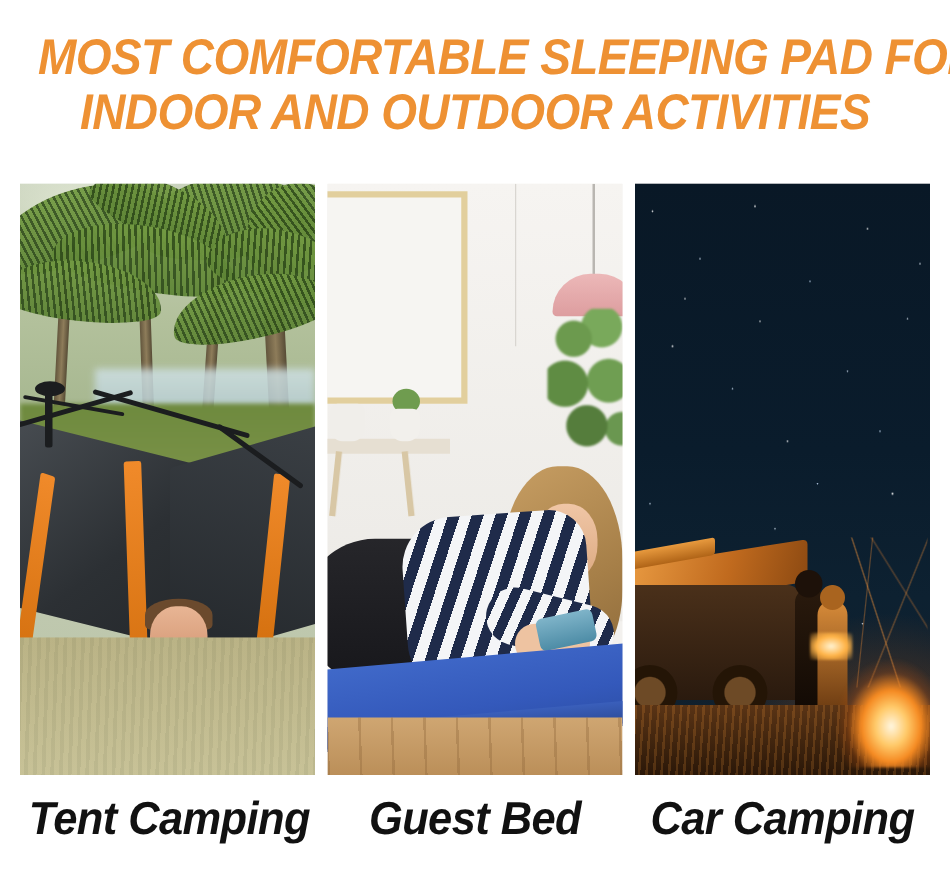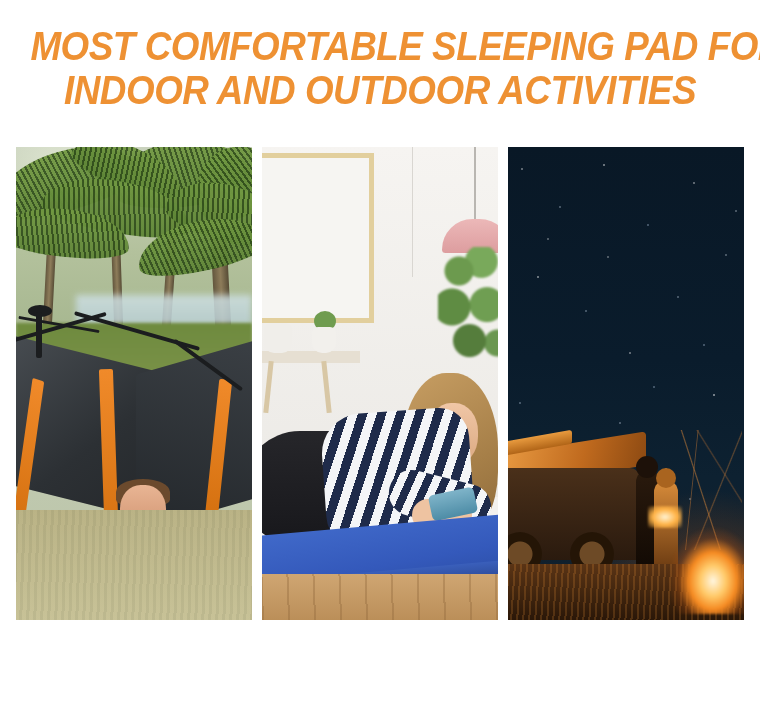--- a/index.html
+++ b/index.html
@@ -492,14 +492,19 @@
       <div class="person pB"></div>
       <div class="phead"></div>
       <div class="phead2"></div>
       <div class="lantern"></div>
       <div class="ground"></div>
       <div class="fire"></div>
     </div>
 
   </div>
 
+  <div class="captions">
+    <div class="caption">Tent Camping</div>
+    <div class="caption">Guest Bed</div>
+    <div class="caption">Car Camping</div>
+  </div>
 
 </div>
 
 </body></html>

